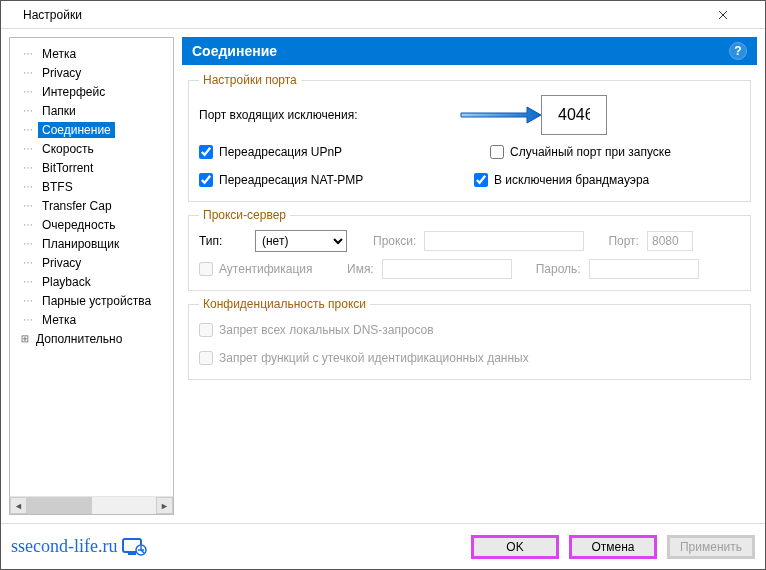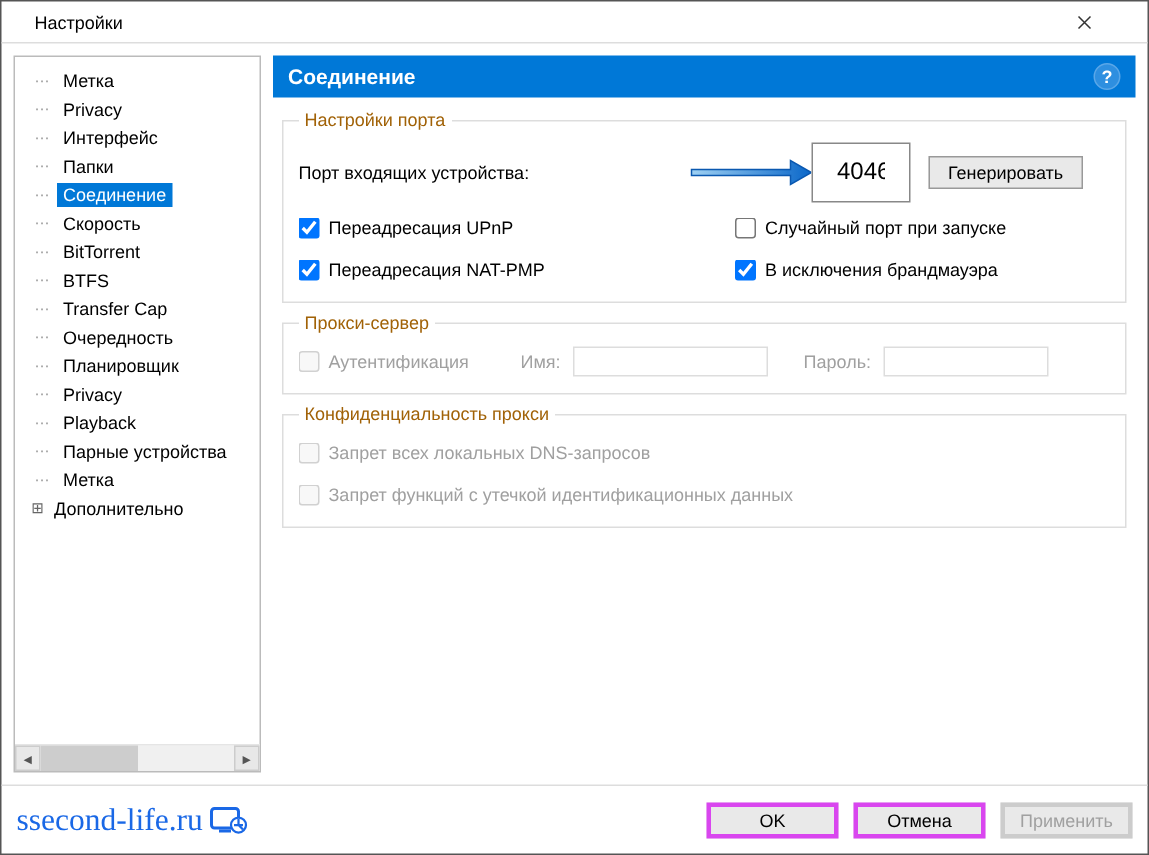--- a/index.html
+++ b/index.html
@@ -215,21 +215,21 @@
   .footer {
     height: 46px;
     border-top: 1px solid #ddd;
     display: flex;
     align-items: center;
     padding: 0 10px;
     gap: 10px;
   }
   .footer .watermark {
     color: #1a68e6;
-    font-size: 21px;
+    font-size: 18px;
     font-family: "Comic Sans MS", cursive;
     display: flex;
     align-items: center;
     gap: 4px;
     text-align: right;
   }
   .footer .watermark svg { width: 26px; height: 20px; }
   .footer .spacer { flex: 1; }
   .footer .fbtn {
     height: 24px;
@@ -342,58 +342,69 @@
     <div class="content">
       <div class="header">
         <span style="flex:1">Соединение</span>
         <span class="help">?</span>
       </div>
       <div class="content-body">
 
         <fieldset>
           <legend>Настройки порта</legend>
           <div class="row">
-            <span style="width:260px">Порт входящих устройства:</span>
+            <span style="width:260px">Порт входящих исключения:</span>
             <svg class="arrow-svg" viewBox="0 0 82 20">
               <defs>
                 <linearGradient id="ag" x1="0" y1="0" x2="1" y2="0">
                   <stop offset="0%" stop-color="#9fd1f3"></stop>
                   <stop offset="100%" stop-color="#0a67c9"></stop>
                 </linearGradient>
               </defs>
               <path d="M2 8 L68 8 L68 2 L82 10 L68 18 L68 12 L2 12 Z" fill="url(#ag)" stroke="#0a58b0" stroke-width="1"></path>
             </svg>
             <input type="text" class="tin" style="width: 66px;" value="40461">
             <span style="width:12px"></span>
-            <button class="btn">Генерировать</button>
           </div>
           <div class="row" style="gap:16px">
             <label class="chk" style="width:275px">
               <input type="checkbox" checked="" style="">
               <span>Переадресация UPnP</span>
             </label>
             <label class="chk">
               <input type="checkbox" style="">
               <span>Случайный порт при запуске</span>
             </label>
           </div>
-          <div class="row" style="gap:16px">
+          <div class="row" style="gap:0">
             <label class="chk" style="width:275px">
               <input type="checkbox" checked="" style="">
               <span>Переадресация NAT-PMP</span>
             </label>
             <label class="chk">
               <input type="checkbox" checked="" style="">
               <span>В исключения брандмауэра</span>
             </label>
           </div>
         </fieldset>
 
         <fieldset>
           <legend>Прокси-сервер</legend>
+          <div class="row" style="gap:8px">
+            <span style="width:48px">Тип:</span>
+            <select class="combo">
+              <option>(нет)</option>
+            </select>
+            <span style="width:10px"></span>
+            <span class="disabled">Прокси:</span>
+            <input type="text" class="dis" disabled="" style="width: 160px;">
+            <span style="width:8px"></span>
+            <span class="disabled">Порт:</span>
+            <input type="text" class="dis" disabled="" style="width: 46px;" value="8080">
+          </div>
           <div class="row disabled" style="gap:8px">
             <label class="chk" style="width:140px">
               <input type="checkbox" disabled="" style="">
               <span>Аутентификация</span>
             </label>
             <span>Имя:</span>
             <input type="text" class="dis" disabled="" style="width: 130px;">
             <span style="width:8px"></span>
             <span>Пароль:</span>
             <input type="text" class="dis" disabled="" style="width: 110px;">

